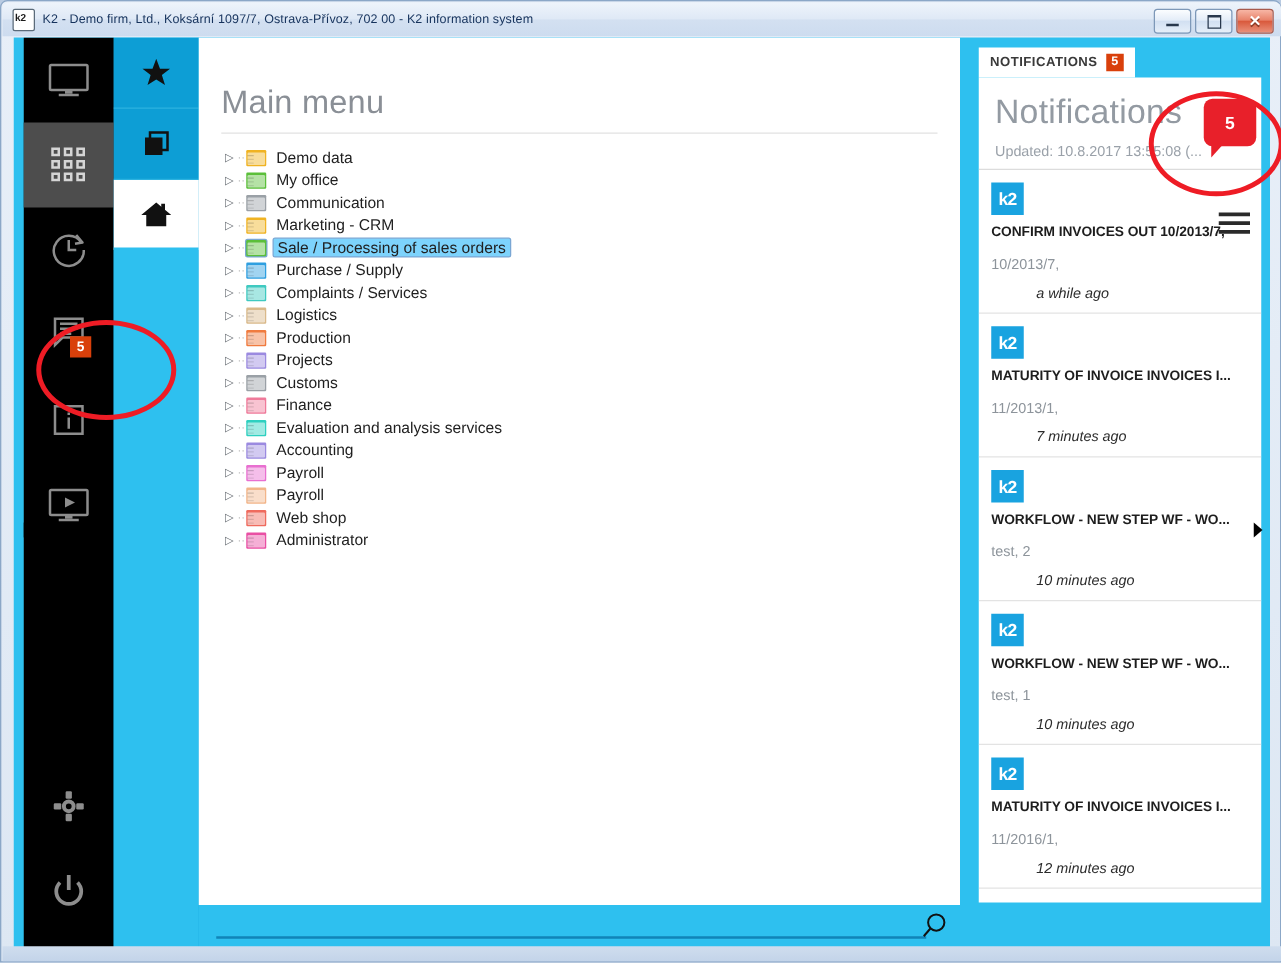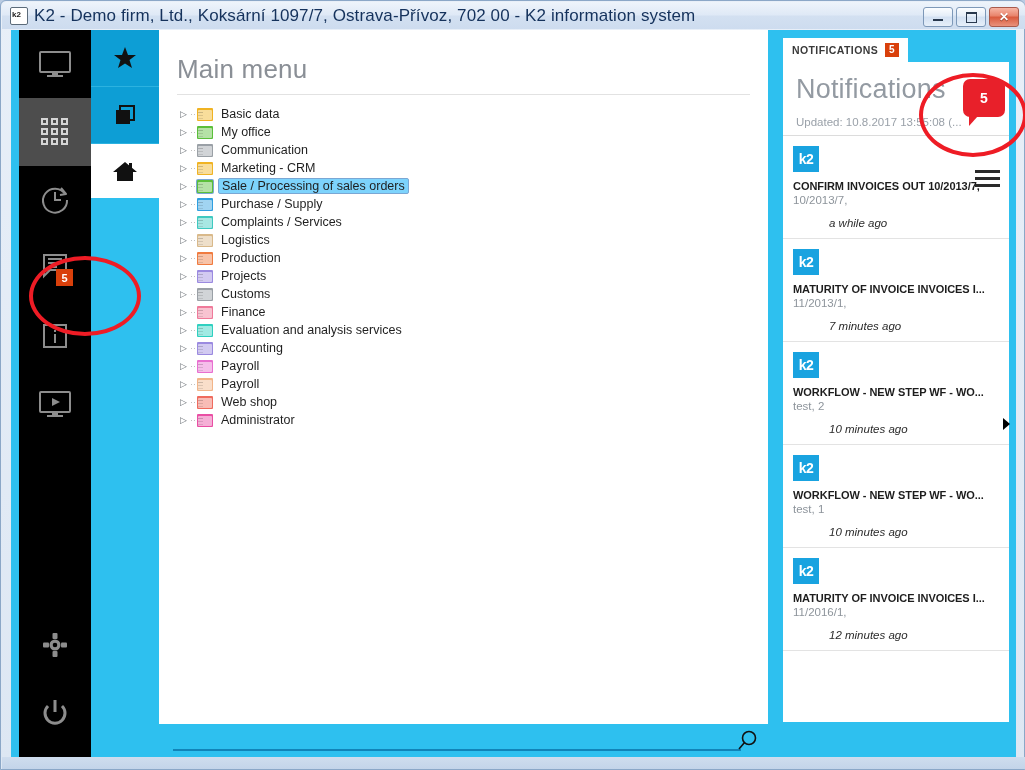--- a/index.html
+++ b/index.html
@@ -27,21 +27,21 @@
     background:#fff;border:1px solid #5b6b7a;border-radius:2px;
     position:relative;flex:none;
     box-shadow:inset 0 0 0 1px #fff;
   }
   .app-icon:before{
     content:"k2";position:absolute;left:1px;top:0px;
     font-size:8px;font-weight:bold;color:#1a1a1a;
     font-family:"Liberation Sans",sans-serif;line-height:14px;
   }
   .title-text{
-    font-size:17px;color:#15325c;white-space:nowrap;
+    font-size:10px;color:#15325c;white-space:nowrap;
     letter-spacing:.1px;
   }
   .winbtns{position:absolute;right:6px;top:5px;display:flex;gap:3px;}
   .wbtn{
     width:28px;height:18px;border:1px solid #7d98b8;border-radius:3px;
     background:linear-gradient(to bottom,#fbfdff 0%,#e4edf8 45%,#d2e0f2 50%,#e6eff9 100%);
     display:flex;align-items:center;justify-content:center;
     font-size:10px;color:#23344a;position:relative;
   }
   .wbtn.close{
@@ -83,21 +83,21 @@
   }
   .nav2-item.sel{background:#fff;border-bottom:none;}
   .nav2-rest{position:absolute;left:0;top:168px;width:68px;height:561px;background:#2ec0ef;}
 
   
   .main{
     position:absolute;left:148px;top:0px;width:609px;height:694px;background:#fff;
   }
   .main-title{
     font-size:26px;color:#8a8f96;font-weight:400;
-    padding:24px 0 0 18px;letter-spacing:.2px;
+    padding:36px 0 0 18px;letter-spacing:.2px;
   }
   .main-rule{margin:9px 18px 0 18px;height:1px;background:#e2e2e2;}
   .tree{padding:10px 0 0 18px;}
   .tnode{
     display:flex;align-items:center;height:16px;margin-bottom:0px;
     font-size:12.5px;color:#1f1f1f;padding:1px 0;
   }
   .tarrow{
     width:13px;flex:none;color:#6b7076;font-size:9px;text-align:center;line-height:16px;
   }
@@ -166,21 +166,21 @@
   .k2{
     width:26px;height:26px;background:#19a3e0;color:#fff;flex:none;
     font-size:14px;font-weight:bold;display:flex;align-items:center;justify-content:center;
     letter-spacing:-.5px;
   }
   .ntexts{min-width:0;flex:1;}
   .ntitle{
     font-size:11px;font-weight:bold;color:#1d1d1d;white-space:nowrap;
     overflow:hidden;text-overflow:clip;letter-spacing:-.05px;
   }
-  .nsub{font-size:11.5px;color:#8d949b;margin-top:2px;white-space:nowrap;}
+  .nsub{font-size:11.5px;color:#8d949b;margin-top:14px;white-space:nowrap;}
   .nago{font-size:11.5px;color:#2b2b2b;font-style:italic;margin-top:11px;margin-left:36px;}
 
   
   .edge-tri{
     position:absolute;width:0;height:0;
     border-top:6px solid transparent;border-bottom:6px solid transparent;
   }
   .edge-tri.left{left:8px;top:388px;border-left:7px solid #000;}
   .edge-tri.right{right:6px;top:388px;border-left:7px solid #000;}
 
@@ -348,21 +348,21 @@
     </div>
 
     <div class="main">
       <div class="main-title">Main menu</div>
       <div class="main-rule"></div>
       <div class="tree" id="tree">
           <div class="tnode">
             <span class="tarrow">▷</span>
             <span class="tdots">··</span>
             <span class="folder" style="background:#f0b323"></span>
-            <span class="tlabel">Basic data</span>
+            <span class="tlabel">Demo data</span>
           </div>
           <div class="tnode">
             <span class="tarrow">▷</span>
             <span class="tdots">··</span>
             <span class="folder" style="background:#5bbf3a"></span>
             <span class="tlabel">My office</span>
           </div>
           <div class="tnode">
             <span class="tarrow">▷</span>
             <span class="tdots">··</span>

